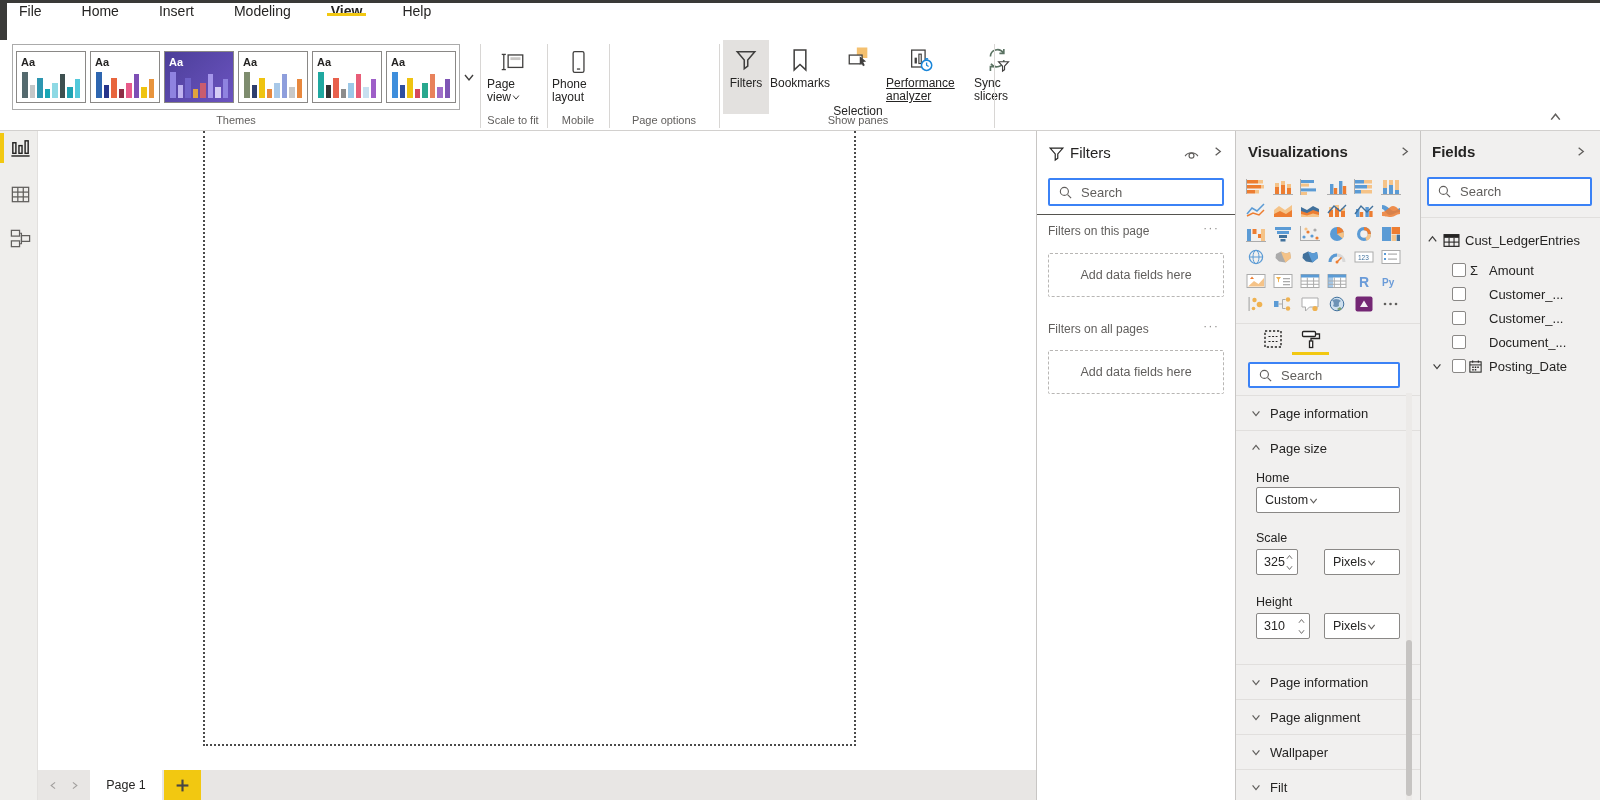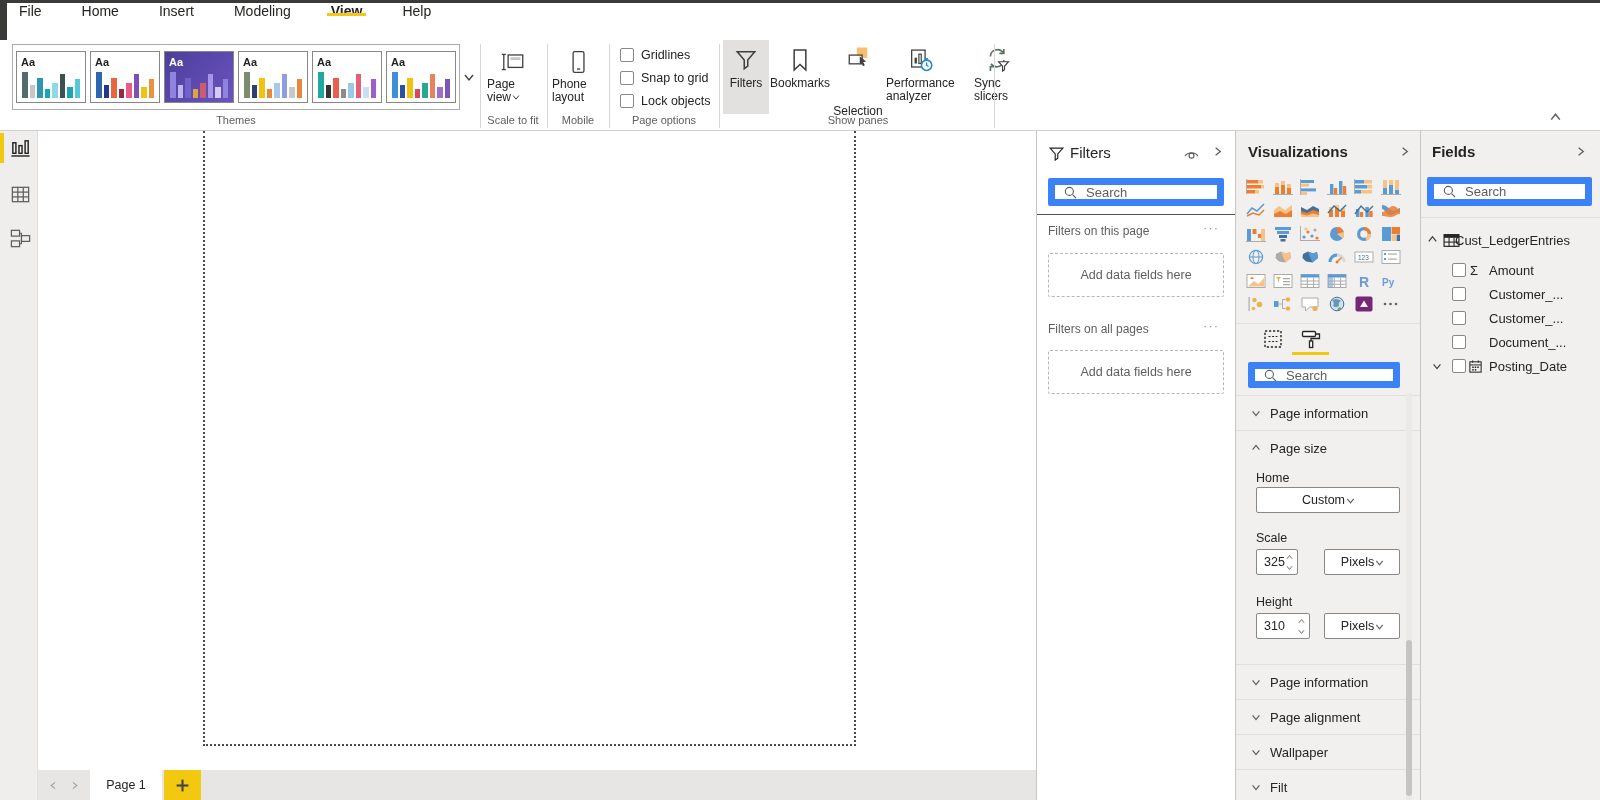--- a/index.html
+++ b/index.html
@@ -37,29 +37,29 @@
 .page-outline{left:203px;top:131px;width:653px;height:615px;border-left:2px dotted #4a4a4a;border-right:2px dotted #4a4a4a;border-bottom:2px dotted #4a4a4a}
 
 .pagebar{left:38px;top:770px;width:998px;height:30px;background:#e8e6e4;display:flex;align-items:stretch}
 .pb-arrows{display:flex;align-items:center;gap:10px;padding:0 10px}
 .pb-tab{width:72px;background:#fff;display:flex;align-items:center;justify-content:center;font-size:12.5px}
 .pb-add{width:37px;margin-left:2px;background:#F2C811;display:flex;align-items:center;justify-content:center}
 
 .vsep{top:131px;width:1px;height:669px;background:#c8c6c4}
 .pane{top:131px;height:669px;overflow:hidden}
 .pane-title{font-size:15px;font-weight:700;color:#252423}
-.searchbox{background:#fff;border:7px solid #3b82f6;border-radius:2px;display:flex;align-items:center;padding:0 8px;gap:8px}
+.searchbox{background:#fff;border:2px solid #3b82f6;border-radius:2px;display:flex;align-items:center;padding:0 8px;gap:8px}
 .searchbox input{border:none;outline:none;flex:1;font-size:13px;color:#252423;background:transparent;font-family:inherit;min-width:0}
 .searchbox input::placeholder{color:#605e5c}
 .dashbox{border:1px dashed #b8b6b4;border-radius:2px;display:flex;align-items:center;justify-content:center;color:#605e5c;font-size:12.5px}
 .seclabel{font-size:12px;color:#605e5c}
 .more-dots{color:#979593;font-size:13px;letter-spacing:1px}
 .secrow{position:absolute;left:0;width:100%;height:35px;border-top:1px solid #e1dfdd;display:flex;align-items:center;gap:8px;padding-left:14px;font-size:13px;color:#252423}
 .ctl-label{position:absolute;font-size:12.5px;color:#252423}
-.dd{position:absolute;height:26px;background:#fff;border:1px solid #8a8886;border-radius:2px;display:flex;align-items:center;justify-content:center;padding:0 6px 0 8px;font-size:12.5px}
+.dd{position:absolute;height:26px;background:#fff;border:1px solid #8a8886;border-radius:2px;display:flex;align-items:center;justify-content:flex-start;padding:0 6px 0 8px;font-size:12.5px}
 .spin{position:absolute;height:26px;background:#fff;border:1px solid #8a8886;border-radius:2px;display:flex;align-items:center;justify-content:space-between;padding:0 3px 0 7px;font-size:12.5px}
 .spin .arr{display:flex;flex-direction:column;gap:1px}
 .viz-cell{position:absolute;width:20px;height:16px;display:flex;align-items:center;justify-content:center}
 .scroll-track{position:absolute;width:6px;background:#eceae8}
 .scroll-thumb{position:absolute;width:6px;background:#c6c4c2;border-radius:3px}
 .frow{position:absolute;left:0;width:100%;height:24px;display:flex;align-items:center;font-size:13px;color:#252423}
 .fchk{width:14px;height:14px;border:1px solid #8a8886;border-radius:2px;background:#fff;flex:none;position:absolute}
 .sigma{font-size:13px;font-weight:400;color:#252423}
 </style>
 </head>
@@ -190,34 +190,20 @@
           <rect x="7.5" y="2.5" width="10" height="19" rx="1.5" fill="none" stroke="#403f3e" stroke-width="1.2"></rect>
           <line x1="11" y1="18.5" x2="14" y2="18.5" stroke="#403f3e" stroke-width="1.2"></line>
         </svg>
       </div>
       <div style="width: 52px;">Phone layout</div>
     </div>
   <div class="abs grouplabel" style="left:548px;top:74px;width:60px">Mobile</div>
 
   <div class="abs vdiv" style="left:609px"></div>
 
-  <div class="abs" style="left:620px;top:6px" id="page-options-checks">
-      <div class="chkrow">
-        <span class="chkbox"></span>
-        <span>Gridlines</span>
-      </div>
-      <div class="chkrow">
-        <span class="chkbox"></span>
-        <span>Snap to grid</span>
-      </div>
-      <div class="chkrow">
-        <span class="chkbox"></span>
-        <span>Lock objects</span>
-      </div>
-    </div>
   <div class="abs grouplabel" style="left:612px;top:74px;width:104px">Page options</div>
 
   <div class="abs vdiv" style="left:719px"></div>
 
   <div class="abs" style="left:723px;top:0;height:74px;display:flex" id="show-panes-btns">
       <div class="rbtn" style="width: 46px; background: rgb(227, 225, 223);">
         <div class="ic">
           <svg xmlns="http://www.w3.org/2000/svg" width="28" height="28" viewBox="0 0 24 24">
             <path d="M4.5,5 h15 l-6,7 v5.2 l-3,2.2 v-7.4 z" fill="none" stroke="#403f3e" stroke-width="1.3"></path>
           </svg>
@@ -246,21 +232,21 @@
         <div class="ic">
           <svg xmlns="http://www.w3.org/2000/svg" width="28" height="28" viewBox="0 0 24 24">
             <rect x="4" y="3.5" width="11.5" height="14.5" fill="none" stroke="#403f3e" stroke-width="1.1"></rect>
             <rect x="6.5" y="10" width="2" height="5" fill="#403f3e"></rect>
             <rect x="10.2" y="7" width="2" height="8" fill="none" stroke="#403f3e" stroke-width="1"></rect>
             <circle cx="16.8" cy="16.5" r="4.4" fill="#fff" stroke="#1A86D9" stroke-width="1.3"></circle>
             <path d="M16.8,14.2 v2.3 l1.7,1.1" fill="none" stroke="#1A86D9" stroke-width="1.1"></path>
             <line x1="15.5" y1="11" x2="18.1" y2="11" stroke="#1A86D9" stroke-width="1.3"></line>
           </svg>
         </div>
-        <div style="padding: 1px 1px 0px;">Performance analyzer</div>
+        <div style="padding: 1px 1px 0px; text-decoration: underline;">Performance analyzer</div>
       </div>
       <div class="rbtn" style="width: 50px; margin-left: 16px;">
         <div class="ic">
           <svg xmlns="http://www.w3.org/2000/svg" width="28" height="28" viewBox="0 0 24 24">
             <path d="M5.5,9 a6,6 0 0 1 11,-3.2" fill="none" stroke="#5A7262" stroke-width="1.4"></path>
             <path d="M17,2.5 v3.8 h-3.8" fill="none" stroke="#5A7262" stroke-width="1.4"></path>
             <path d="M17,12 a6,6 0 0 1 -11,3.2" fill="none" stroke="#5A7262" stroke-width="1.4"></path>
             <path d="M5.5,21.5 v-3.8 h3.8" fill="none" stroke="#5A7262" stroke-width="1.4"></path>
             <path d="M12.5,13.5 h8.5 l-3.4,3.8 v3 l-1.7,1.2 v-4.2 z" fill="#fff" stroke="#403f3e" stroke-width="1"></path>
           </svg>
@@ -880,21 +866,21 @@
         </span>
         <span style="position:absolute;left:22px;top:5px">
           <svg xmlns="http://www.w3.org/2000/svg" width="17" height="15" viewBox="0 0 16 14">
             <rect x="1" y="1.5" width="14" height="11" fill="none" stroke="#252423" stroke-width="1.1"></rect>
             <rect x="1" y="1.5" width="14" height="3" fill="#252423"></rect>
             <line x1="5.7" y1="4.5" x2="5.7" y2="12.5" stroke="#252423"></line>
             <line x1="10.4" y1="4.5" x2="10.4" y2="12.5" stroke="#252423"></line>
             <line x1="1" y1="8.5" x2="15" y2="8.5" stroke="#252423"></line>
           </svg>
         </span>
-        <span style="position:absolute;left:34px">Cust_LedgerEntries</span>
+        <span style="position:absolute;left:44px">Cust_LedgerEntries</span>
       </div>
       <div class="frow" style="top: 127px;">
         <span class="fchk" style="left:31px;top:5px"></span>
         <span class="sigma" style="position:absolute;left:49px">Σ</span>
         <span style="position:absolute;left:68px">Amount</span>
       </div>
       <div class="frow" style="top: 151px;">
         <span class="fchk" style="left:31px;top:5px"></span>
         <span style="position:absolute;left:68px">Customer_...</span>
       </div>

